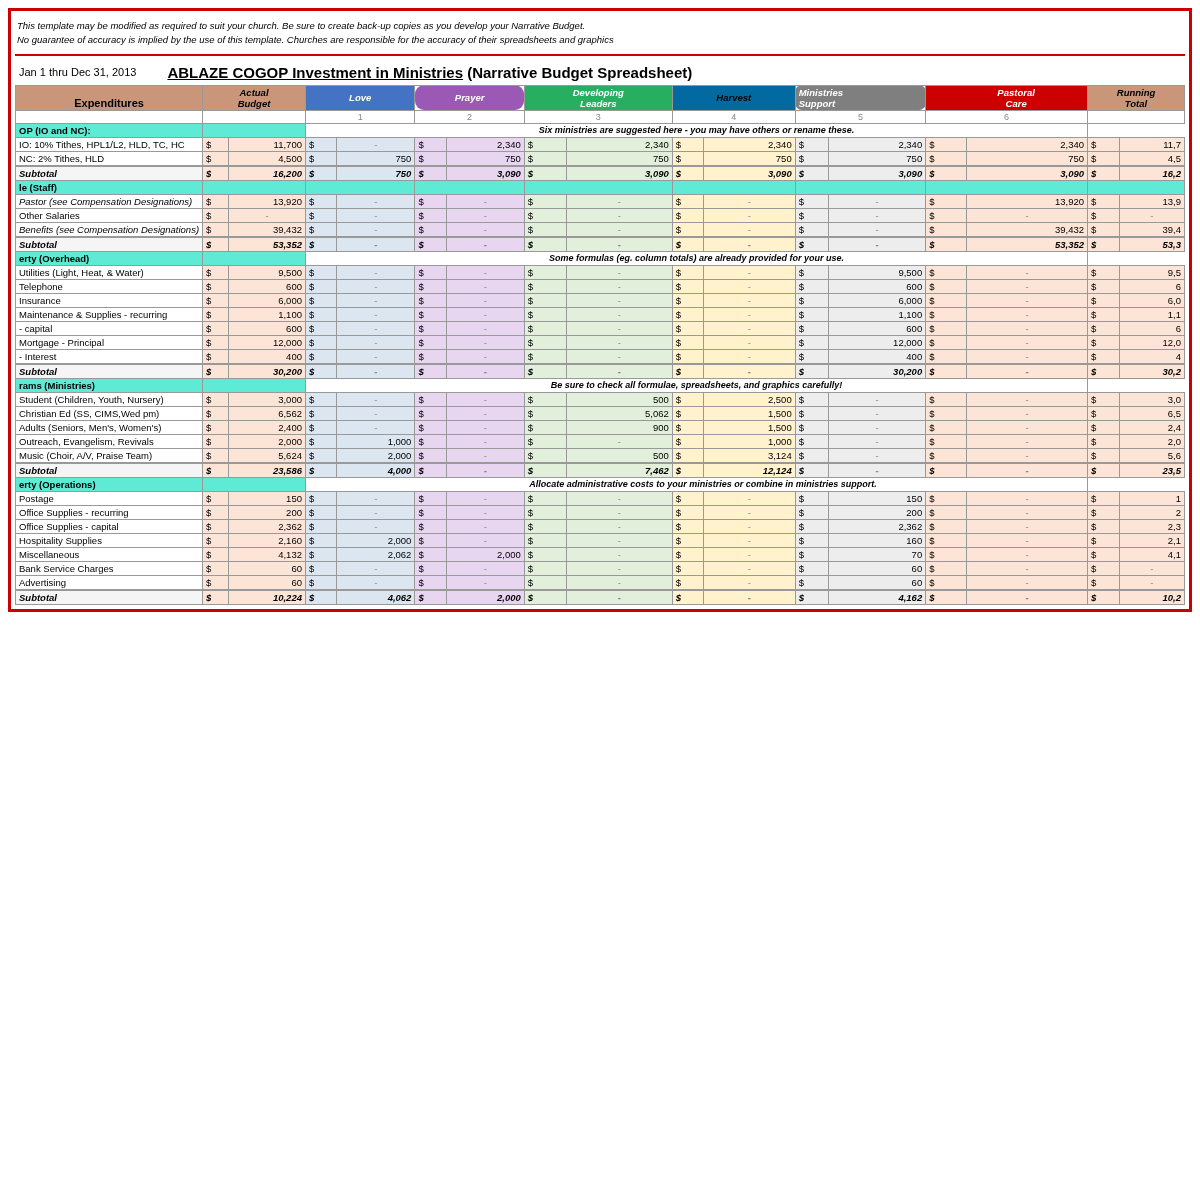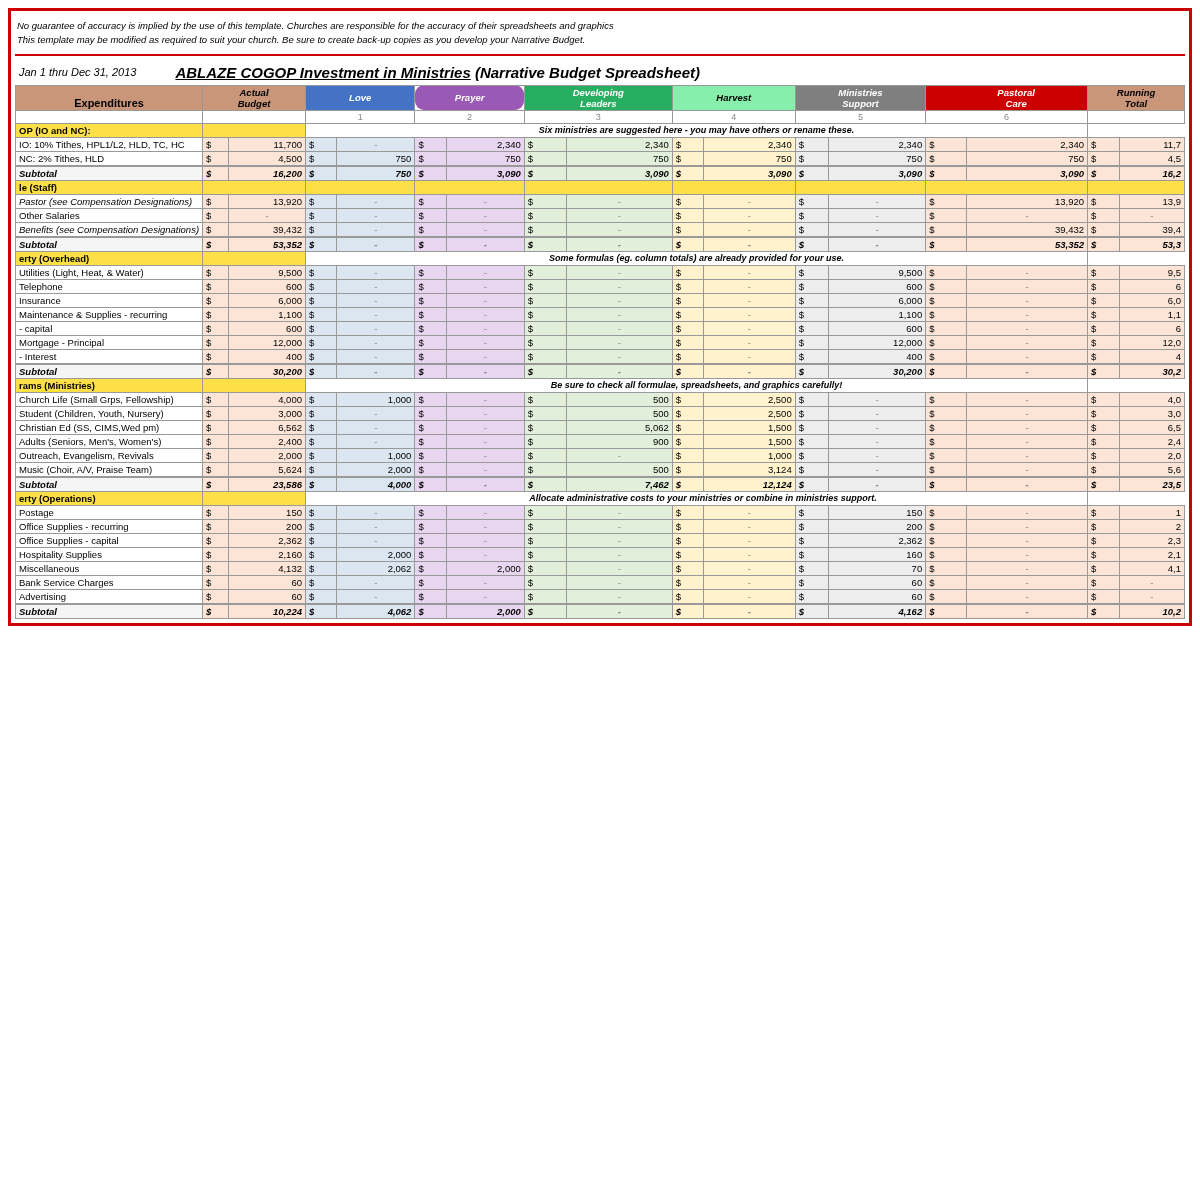--- a/index.html
+++ b/index.html
@@ -20,22 +20,20 @@
       font-style: italic;
       font-size: 9.5px;
       border-bottom: 2px solid #c00;
       padding: 4px 2px 6px 2px;
       line-height: 1.5;
     }
     .header-row {
       display: flex;
       align-items: center;
       padding: 8px 4px 4px 4px;
-      gap: 8px;
-      font-style: italic;
     }
     .header-date {
       font-size: 11px;
       font-weight: normal;
       white-space: nowrap;
     }
     .header-title {
       font-size: 15px;
       font-weight: bold;
       margin-left: 31px;
@@ -82,32 +80,33 @@
       border-radius: 9px;
     }
     .hdr-developing {
       background: #27ae60;
       color: #fff;
       font-weight: bold;
       font-style: italic;
       text-align: center;
     }
     .hdr-harvest {
-      background: #86efac;
+      background: #0369a1;
       color: #000;
       font-weight: bold;
       font-style: italic;
       text-align: center;
     }
     .hdr-ministries {
       background: #7f7f7f;
       color: #fff;
       font-weight: bold;
       font-style: italic;
-      text-align: center;
+      text-align: left;
+      border-radius: 7px;
     }
     .hdr-pastoral {
       background: #c00;
       color: #fff;
       font-weight: bold;
       font-style: italic;
       text-align: center;
       padding-left: 22px;
     }
     .hdr-running {
@@ -116,21 +115,21 @@
       font-style: italic;
       text-align: center;
     }
     .num-col {
       text-align: center;
       color: #888;
       font-size: 9px;
     }
     
     .section-header td {
-      background: #fde047;
+      background: #5eead4;
       font-weight: bold;
       font-style: normal;
     }
     .subtotal-row td {
       font-style: italic;
       font-weight: bold;
       background: #f5f5f5;
       border-top: 2px solid #999;
     }
     .data-row td {
@@ -170,22 +169,22 @@
     }
     td.peach-bg {
       background: #fce4d6;
     }
   </style>
 </head>
 <body>
 
 <div class="outer-border">
   <div class="disclaimer">
+    <div>This template may be modified as required to suit your church.  Be sure to create back-up copies as you develop your Narrative Budget.</div>
     <div>No guarantee of accuracy is implied by the use of this template.  Churches are responsible for the accuracy of their spreadsheets and graphics</div>
-    <div>This template may be modified as required to suit your church.  Be sure to create back-up copies as you develop your Narrative Budget.</div>
   </div>
 
   <div class="header-row">
     <span class="header-date">Jan 1 thru Dec 31, 2013</span>
     <span class="header-title">
       <u>ABLAZE COGOP  Investment in Ministries</u><span> (Narrative Budget Spreadsheet)</span>
     </span>
   </div>
 
   <table>
@@ -519,39 +518,20 @@
           <td class="dash red-bg">-</td>
           <td class="dollar-sign peach-bg">$</td>
           <td class="amount peach-bg">30,2</td>
         </tr>
         <tr class="section-header">
           <td>rams (Ministries)</td>
           <td colspan="2"></td>
           <td colspan="12" style="font-style:italic;font-size:9px;text-align:center;background:#fff;color:#000;">Be sure to check all formulae, spreadsheets, and graphics carefully!</td>
         </tr>
         <tr class="data-row">
-          <td style="">Church Life (Small Grps, Fellowship)</td>
-          <td class="dollar-sign peach-bg">$</td>
-          <td class="amount peach-bg">4,000</td>
-          <td class="dollar-sign blue-bg">$</td>
-          <td class="amount blue-bg">1,000</td>
-          <td class="dollar-sign purple-bg">$</td>
-          <td class="dash purple-bg">-</td>
-          <td class="dollar-sign green-bg">$</td>
-          <td class="amount green-bg">500</td>
-          <td class="dollar-sign yellow-bg">$</td>
-          <td class="amount yellow-bg">2,500</td>
-          <td class="dollar-sign grey-bg">$</td>
-          <td class="dash grey-bg">-</td>
-          <td class="dollar-sign red-bg">$</td>
-          <td class="dash red-bg">-</td>
-          <td class="dollar-sign peach-bg">$</td>
-          <td class="amount peach-bg">4,0</td>
-        </tr>
-        <tr class="data-row">
           <td style="">Student (Children, Youth, Nursery)</td>
           <td class="dollar-sign peach-bg">$</td>
           <td class="amount peach-bg">3,000</td>
           <td class="dollar-sign blue-bg">$</td>
           <td class="dash blue-bg">-</td>
           <td class="dollar-sign purple-bg">$</td>
           <td class="dash purple-bg">-</td>
           <td class="dollar-sign green-bg">$</td>
           <td class="amount green-bg">500</td>
           <td class="dollar-sign yellow-bg">$</td>

